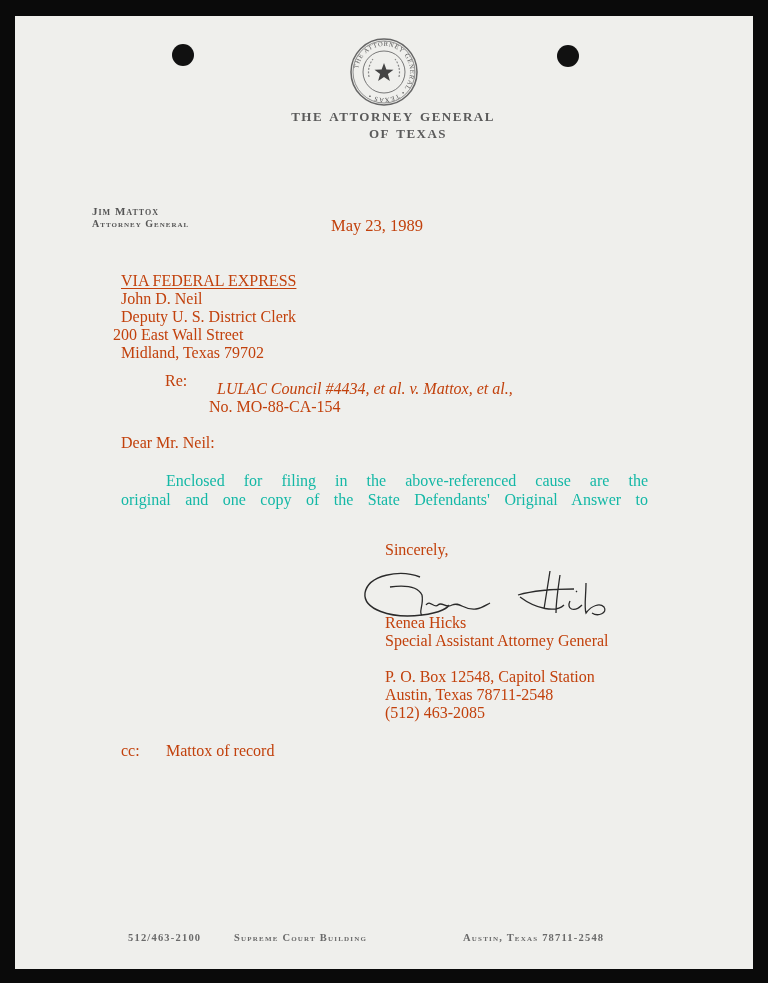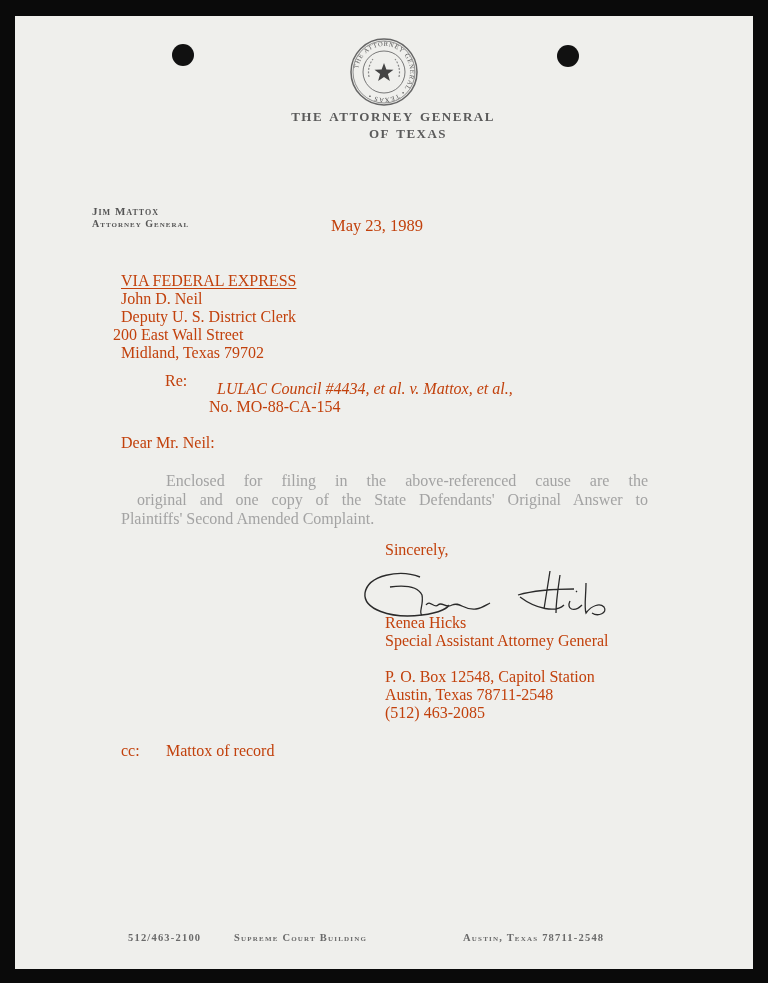--- a/index.html
+++ b/index.html
@@ -20,21 +20,21 @@
     color:#5a5a5a; letter-spacing:1.5px; font-variant:small-caps; text-transform:lowercase;
   }
   .lh1 { top:104px; font-size:19px;padding-left:9px; }
   .lh2 { top:121px; font-size:19px;padding-left:24px; }
   .sc {
     font-weight:bold; color:#555; font-variant:small-caps; letter-spacing:1px; font-size:11px;
   }
   .body-text { font-size:16px; color:#c2410c; }
   .para {
     position:absolute; left:121px; top:471px; width:527px; font-size:16px; line-height:19px;
-    text-align:justify; color:#a3a3a3;
+    text-align:justify; color:#14b8a6;
   }
   .para .indent { display:inline-block; width:45px; }
   .footer {
     position:absolute; top:932px; font-size:10.5px; font-weight:bold; color:#6a6a6a;
     letter-spacing:1.2px; font-variant:small-caps;
   }
   .underline { text-decoration:underline; text-decoration-thickness:1px; text-underline-offset:2px; }
 </style>
 </head>
 <body>
@@ -78,22 +78,21 @@
 <div class="abs body-text" style="left:209px;top:380px;font-style:italic;margin-left:8px;">LULAC Council #4434, et al. v. Mattox, et al.,</div>
 <div class="abs body-text" style="left:209px;top:398px;">No. MO-88-CA-154</div>
 
 <div class="abs body-text" style="left:121px;top:434px;">Dear Mr. Neil:</div>
 
 <div class="para">
   <div style="display:flex;">
       <span class="indent"></span>
       <span style="flex:1;text-align:justify;text-align-last:justify;">Enclosed for filing in the above-referenced cause are the</span>
     </div>
-  <div style="text-align:justify;text-align-last:justify;margin-left:16px;">original and one copy of the State Defendants' Original Answer to</div>
-  <div>Plaintiffs' Second Amended Complaint.</div>
+  <div style="text-align:justify;text-align-last:justify;">original and one copy of the State Defendants' Original Answer to</div>
 </div>
 
 <div class="abs body-text" style="left:385px;top:541px;">Sincerely,</div>
 
 <svg class="abs" style="left:360px;top:565px;" width="270" height="60" viewBox="0 0 270 60">
   <path d="M60 12 C 40 4, 8 10, 5 28 C 3 44, 30 54, 62 50 C 80 48, 90 42, 88 40" fill="none" stroke="#2a2a2a" stroke-width="1.4"></path>
   <path d="M30 22 C 45 20, 58 22, 62 30 C 64 40, 58 48, 62 50 M66 40 C 70 34, 74 44, 78 40 C 82 36, 86 44, 92 40 C 100 36, 104 46, 116 44 C 122 43, 126 40, 130 38" fill="none" stroke="#2a2a2a" stroke-width="1.3"></path>
   <path d="M190 6 L 184 44 M 200 10 C 198 24, 196 36, 196 48 M 158 30 C 172 26, 196 24, 214 24 M 160 32 C 176 44, 196 48, 204 40" fill="none" stroke="#2a2a2a" stroke-width="1.3"></path>
   <path d="M210 36 C 206 44, 214 48, 222 40 M 226 18 C 226 30, 224 42, 226 48 C 232 40, 240 38, 244 42 C 248 48, 238 52, 232 48 M 216 26 l 1 1" fill="none" stroke="#2a2a2a" stroke-width="1.3"></path>
 </svg>

